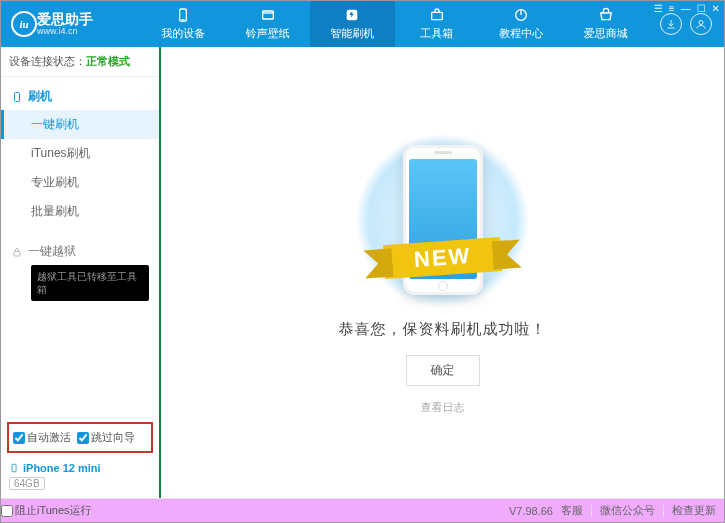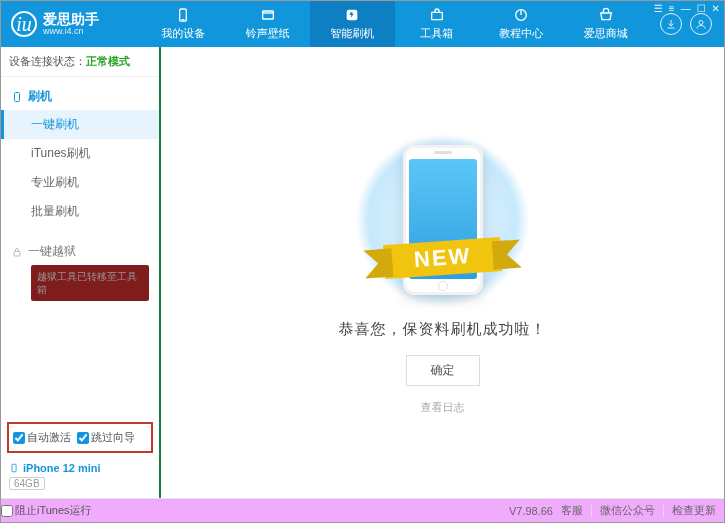--- a/index.html
+++ b/index.html
@@ -1,40 +1,40 @@
 <!DOCTYPE html>
 <html><head>
 <meta charset="utf-8">
 <style>
 *{box-sizing:border-box;margin:0;padding:0;font-family:"Microsoft YaHei",Arial,sans-serif}
 body{width:725px;height:523px;border:1px solid #999;position:relative;overflow:hidden}
 .titlebar{height:46px;background:#1296db;display:flex;align-items:center;color:#fff;position:relative}
 .logo-box{display:flex;align-items:center;padding:0 10px;width:140px}
-.logo-ico{width:26px;height:26px;border:2px solid #fff;border-radius:50%;display:flex;align-items:center;justify-content:center;font-family:Georgia,serif;font-size:20px;font-style:italic;margin-right:6px;font-weight:normal}
+.logo-ico{width:26px;height:26px;border:2px solid #fff;border-radius:50%;display:flex;align-items:center;justify-content:center;font-family:Georgia,serif;font-size:11px;font-style:italic;margin-right:0;font-weight:bold}
 .logo-txt{font-size:14px;font-weight:600;line-height:1}
 .logo-sub{font-size:9px;opacity:.85}
 .tabs{display:flex;flex:1;height:100%}
 .tab{flex:1;display:flex;flex-direction:column;align-items:center;justify-content:center;font-size:11px;gap:3px;cursor:pointer;min-width:0}
 .tab.active{background:#0d7fc2}
 .ticon{width:16px;height:16px}
 .sysbtns{position:absolute;right:4px;top:2px;display:flex;gap:6px;font-size:10px;opacity:.9}
 .sysbtns span{cursor:pointer}
 .userbtns{display:flex;align-items:center;gap:8px;padding:0 12px}
 .circ{width:22px;height:22px;border:1.5px solid #fff;border-radius:50%;display:flex;align-items:center;justify-content:center;cursor:pointer;opacity:.85}
 .body{display:flex;height:calc(100% - 46px - 24px);background:#fff}
 .sidebar{width:160px;border-right:2px solid #15803d;display:flex;flex-direction:column;font-size:12px;color:#555}
 .dstate{padding:7px 8px;border-bottom:1px solid #f0f0f0;font-size:11px}
 .dstate b{color:#28a528;font-weight:600}
 .sec{padding:6px 0}
 .sec-hd{display:flex;align-items:center;gap:5px;padding:5px 10px;color:#777}
 .sec-hd.pri{color:#1296db;font-weight:600}
 .sico{width:12px;height:12px;color:#aaa}
 .item{padding:6px 10px 6px 30px;cursor:pointer;color:#666}
 .item.active{background:#e8f4fd;color:#1296db;border-left:3px solid #1296db;padding-left:27px}
-.note{margin:0 10px 12px 30px;padding:5px 6px;background:#7f1d1d;border-radius:2px;font-size:10px;color:#999;line-height:1.3}
+.note{margin:0 10px 12px 30px;padding:5px 6px;background:#000000;border-radius:2px;font-size:10px;color:#999;line-height:1.3}
 .checks{margin:2px 6px;padding:6px 4px;border:2px solid #c0392b;display:flex;gap:6px;font-size:11px}
 .chk{display:flex;align-items:center;gap:2px;color:#555}
 .chk input{accent-color:#1296db;width:12px;height:12px}
 .devinfo{padding:6px 8px;font-size:11px}
 .devname{color:#1296db;font-weight:600;display:flex;align-items:center;gap:4px}
 .devcap{display:inline-block;border:1px solid #ccc;border-radius:2px;padding:0 4px;color:#999;margin:2px 0;font-size:10px}
 .main{flex:1;display:flex;flex-direction:column;align-items:center;justify-content:center;gap:10px;position:relative}
 .banner{position:relative;width:200px;height:180px;display:flex;align-items:center;justify-content:center}
 .halo{position:absolute;width:175px;height:175px;border-radius:50%;background:radial-gradient(circle,#e8f6fe 0%,#c7e9fc 60%,rgba(199,233,252,0) 70%)}
 .phone{position:relative;width:80px;height:150px;background:#fff;border-radius:12px;box-shadow:0 4px 14px rgba(0,0,0,.15),inset 0 0 0 3px #f2f2f2}

